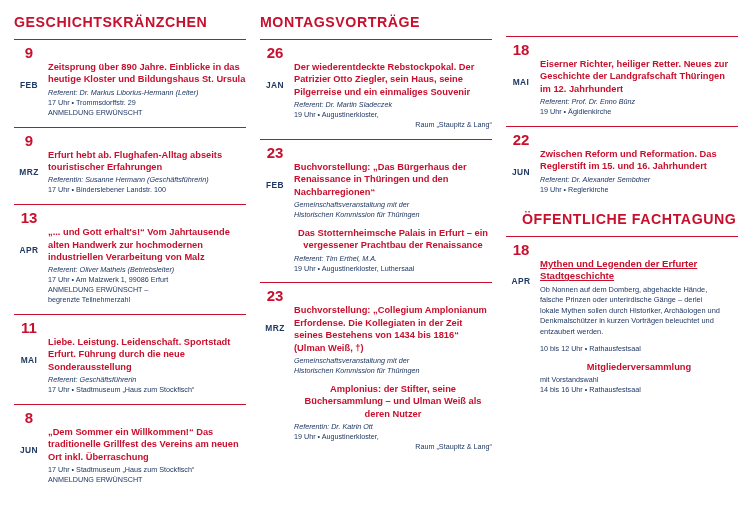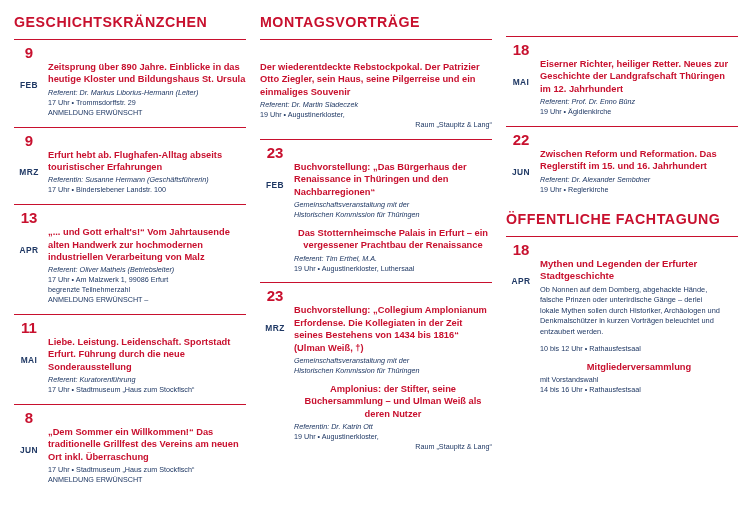--- a/index.html
+++ b/index.html
@@ -31,20 +31,21 @@
     font-size: 14.2px;
     font-weight: bold;
     letter-spacing: 0.55px;
     color: #c8102e;
     margin: 0 0 8px 0;
     line-height: 1.2;
     text-transform: uppercase;
   }
   .col-heading.second {
     margin-top: 16px;
+    margin-left: 16px;
   }
   .entry {
     display: flex;
     border-top: 1px solid #c8102e;
     padding-top: 5px;
     margin-bottom: 9px;
   }
   .datebox {
     flex: 0 0 34px;
     width: 34px;
@@ -99,20 +100,21 @@
     color: #1f3864;
     line-height: 1.4;
     margin: 2px 16px 0 0;
     text-align: left;
   }
   .indent-right {
     text-align: right;
   }
   .tagung-entry .title {
     font-size: 9.6px;
+    text-decoration: underline;
   }
 </style>
 </head>
 <body>
 
 <div class="page">
 
   <div class="column">
     <h2 class="col-heading">GESCHICHTSKRÄNZCHEN</h2>
 
@@ -143,33 +145,33 @@
 
     <div class="entry">
       <div class="datebox">
         <div class="day">13</div>
         <div class="month">APR</div>
       </div>
       <div class="body">
         <p class="title">„... und Gott erhalt's!“ Vom Jahrtausende alten Handwerk zur hochmodernen industriellen Verarbeitung von Malz</p>
         <p class="meta italic">Referent: Oliver Matheis (Betriebsleiter)</p>
         <p class="meta">17 Uhr  •  Am Malzwerk 1, 99086 Erfurt</p>
+        <p class="meta">ANMELDUNG ERWÜNSCHT –</p>
         <p class="meta">begrenzte Teilnehmerzahl</p>
-        <p class="meta">ANMELDUNG ERWÜNSCHT –</p>
       </div>
     </div>
 
     <div class="entry">
       <div class="datebox">
         <div class="day">11</div>
         <div class="month">MAI</div>
       </div>
       <div class="body">
         <p class="title">Liebe. Leistung. Leidenschaft. Sportstadt Erfurt. Führung durch die neue Sonderausstellung</p>
-        <p class="meta italic">Referent: Kuratorenführung</p>
+        <p class="meta italic">Referent: Geschäftsführerin</p>
         <p class="meta">17 Uhr  •  Stadtmuseum „Haus zum Stockfisch“</p>
       </div>
     </div>
 
     <div class="entry">
       <div class="datebox">
         <div class="day">8</div>
         <div class="month">JUN</div>
       </div>
       <div class="body">
@@ -177,20 +179,24 @@
         <p class="meta">17 Uhr  •  Stadtmuseum „Haus zum Stockfisch“</p>
         <p class="meta">ANMELDUNG ERWÜNSCHT</p>
       </div>
     </div>
   </div>
 
   <div class="column">
     <h2 class="col-heading">MONTAGSVORTRÄGE</h2>
 
     <div class="entry">
+      <div class="datebox">
+        <div class="day">26</div>
+        <div class="month">JAN</div>
+      </div>
       <div class="body">
         <p class="title">Der wiederentdeckte Rebstockpokal. Der Patrizier Otto Ziegler, sein Haus, seine Pilgerreise und ein einmaliges Souvenir</p>
         <p class="meta italic">Referent: Dr. Martin Sladeczek</p>
         <p class="meta">19 Uhr  •  Augustinerkloster,</p>
         <p class="meta indent-right">Raum „Staupitz &amp; Lang“</p>
       </div>
     </div>
 
     <div class="entry">
       <div class="datebox">

